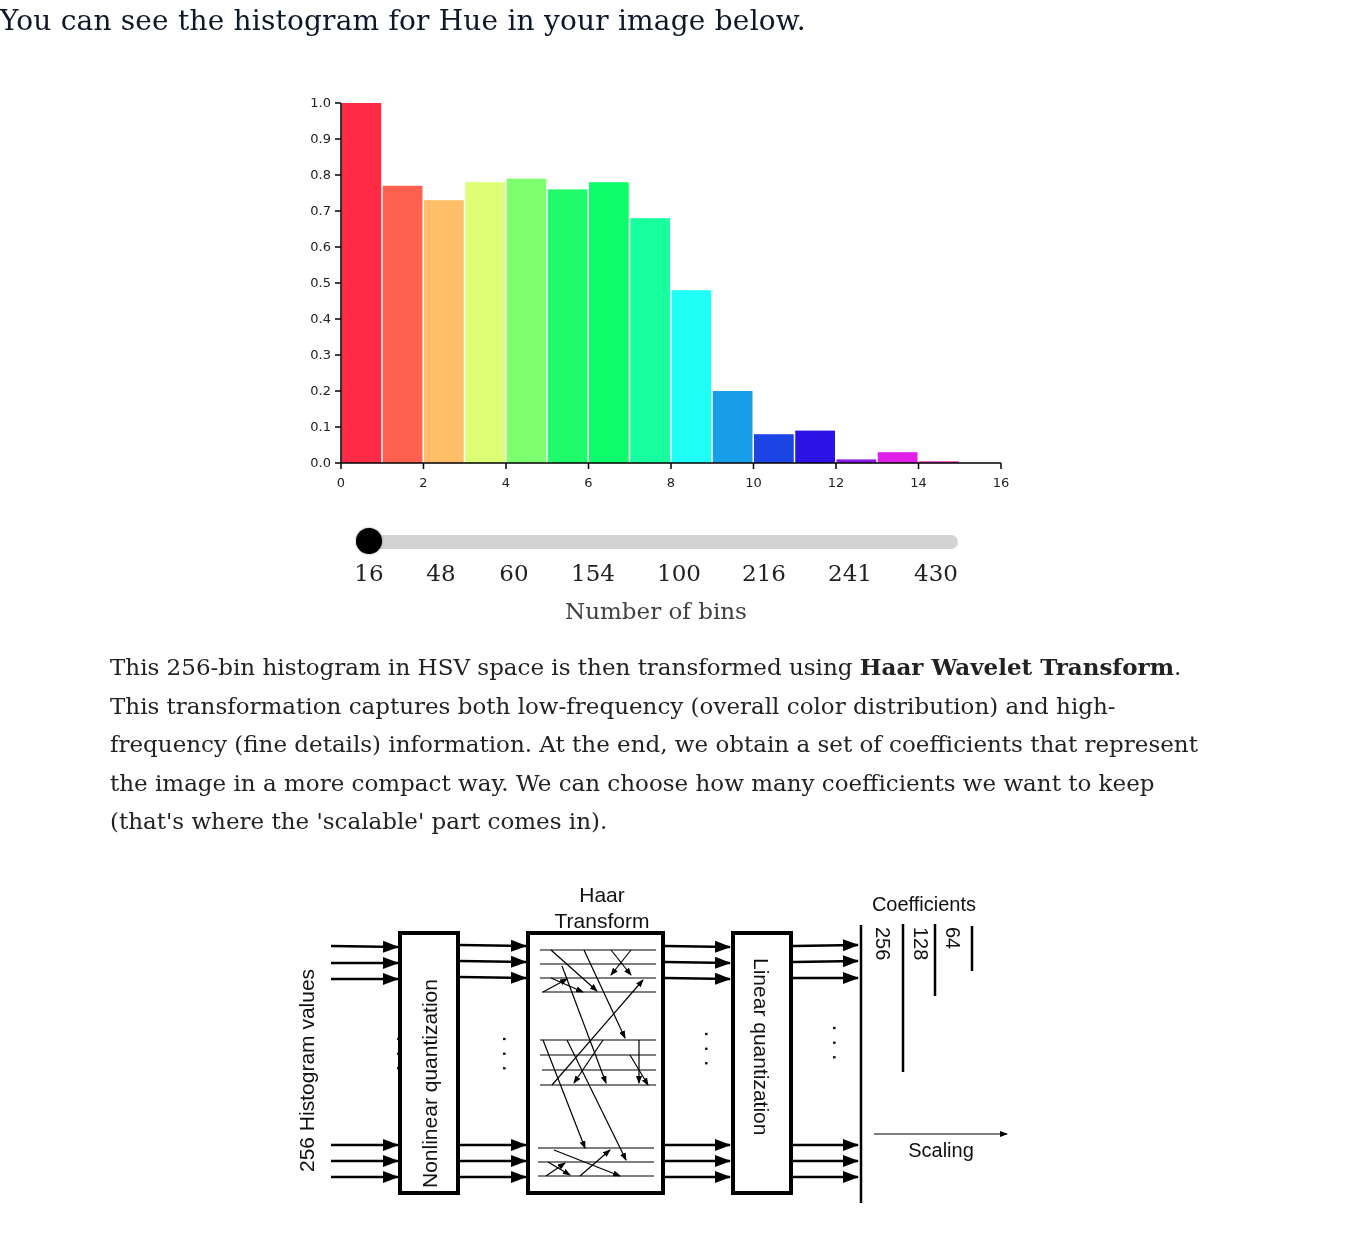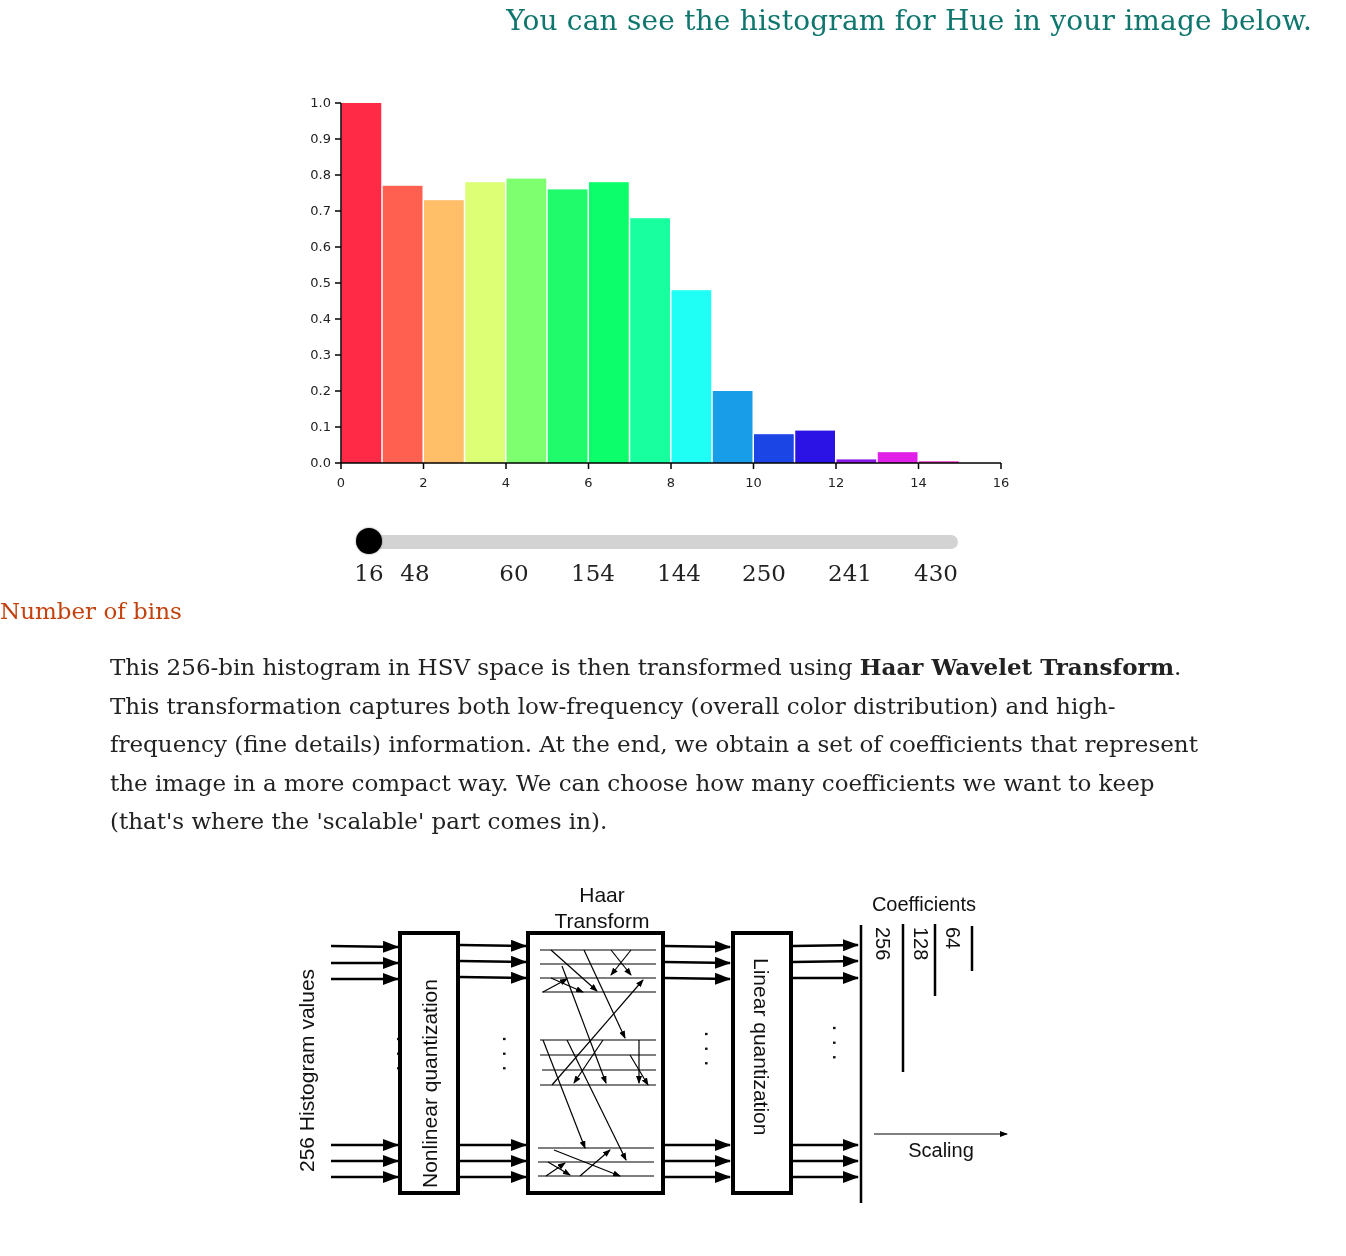--- a/index.html
+++ b/index.html
@@ -1,28 +1,28 @@
 <!DOCTYPE html>
 <html><head>
 <meta charset="utf-8">
 <style>
   html, body { margin:0; padding:0; background:#ffffff; }
   body { width:1346px; height:1256px; position:relative; overflow:hidden;
          font-family:"DejaVu Serif", serif; color:#222; }
-  .heading { position:absolute; left:0; top:4px; width:1312px; text-align:right;
-             font-size:28px; color:#0f766e; font-family:"DejaVu Serif", serif; letter-spacing:0.2px; }
+  .heading { position:absolute; left:0; top:4px; width:1312px; text-align:left;
+             font-size:28px; color:#0f172a; font-family:"DejaVu Serif", serif; letter-spacing:0.2px; }
   .chart { position:absolute; left:290px; top:90px; width:740px; height:410px; }
   .chart svg text { font-family:"DejaVu Sans", sans-serif; font-size:13px; fill:#222; }
   .slider-wrap { position:absolute; left:356px; top:528px; width:602px; height:30px; }
   .slider-track { position:absolute; left:0; top:7px; width:602px; height:14px; background:#d3d3d3; border-radius:7px; }
   .slider-thumb { position:absolute; left:0; top:0; width:26px; height:26px; background:#000; border-radius:50%;
                   box-shadow:0 0 2px rgba(0,0,0,0.5); }
   .ticks { position:absolute; top:560px; left:0; width:1346px; height:34px; }
   .tick-label { position:absolute; font-size:23px; color:#222; transform:translateX(-50%); font-family:"DejaVu Serif", serif; }
-  .slider-title { position:absolute; left:0; width:1312px; top:598px; text-align:left; font-size:23px; color:#c2410c; }
+  .slider-title { position:absolute; left:0; width:1312px; top:598px; text-align:center; font-size:23px; color:#404040; }
   .para { position:absolute; left:110px; width:1092px; top:648px; font-size:23px;
           line-height:38.5px; color:#222; }
   .para b { font-weight:bold; }
   .diagram { position:absolute; left:280px; top:870px; width:760px; height:360px; }
   .diagram svg text { font-family:"Liberation Sans", sans-serif; fill:#111; }
 </style>
 </head>
 <body>
 
 <div class="heading">You can see the histogram for Hue in your image below.</div>
@@ -88,25 +88,25 @@
       <text x="711" y="397" text-anchor="middle">16</text>
     </svg>
 </div>
 
 <div class="slider-wrap">
   <div class="slider-track"></div>
   <div class="slider-thumb"></div>
 </div>
 <div class="ticks">
   <span class="tick-label" style="left:369px">16</span>
-  <span class="tick-label" style="left:415px">48</span>
+  <span class="tick-label" style="left:441px">48</span>
   <span class="tick-label" style="left:514px">60</span>
   <span class="tick-label" style="left:593px">154</span>
-  <span class="tick-label" style="left:679px">144</span>
-  <span class="tick-label" style="left:764px">250</span>
+  <span class="tick-label" style="left:679px">100</span>
+  <span class="tick-label" style="left:764px">216</span>
   <span class="tick-label" style="left:850px">241</span>
   <span class="tick-label" style="left:936px">430</span>
 </div>
 <div class="slider-title">Number of bins</div>
 
 <div class="para"><span>This 256-bin histogram in HSV space is then transformed using </span><b>Haar Wavelet Transform</b><span>. This transformation captures both low-frequency (overall color distribution) and high-frequency (fine details) information. At the end, we obtain a set of coefficients that represent the image in a more compact way. We can choose how many coefficients we want to keep (that's where the 'scalable' part comes in).</span></div>
 
 <div class="diagram">
   <svg width="760" height="360" viewBox="280 870 760 360">
     <defs>

